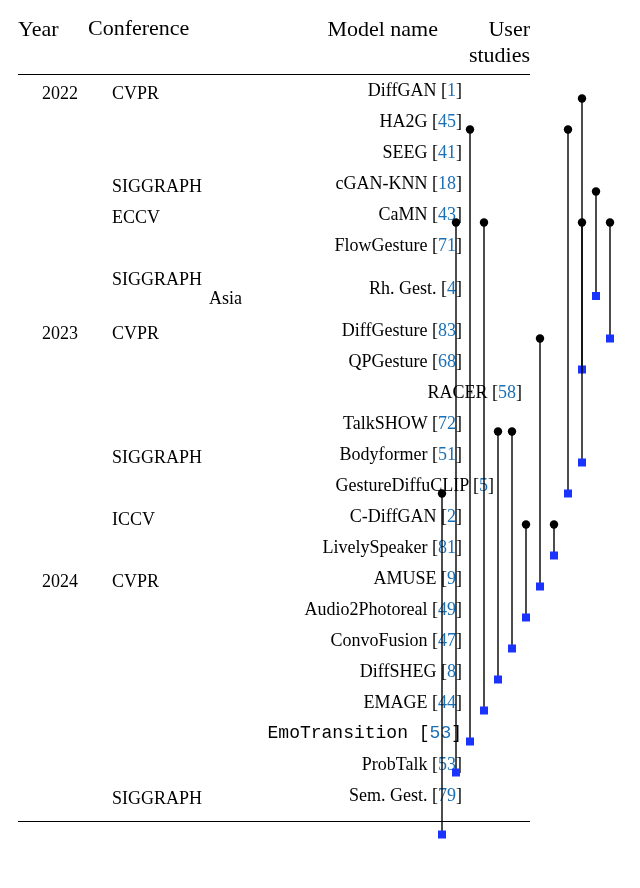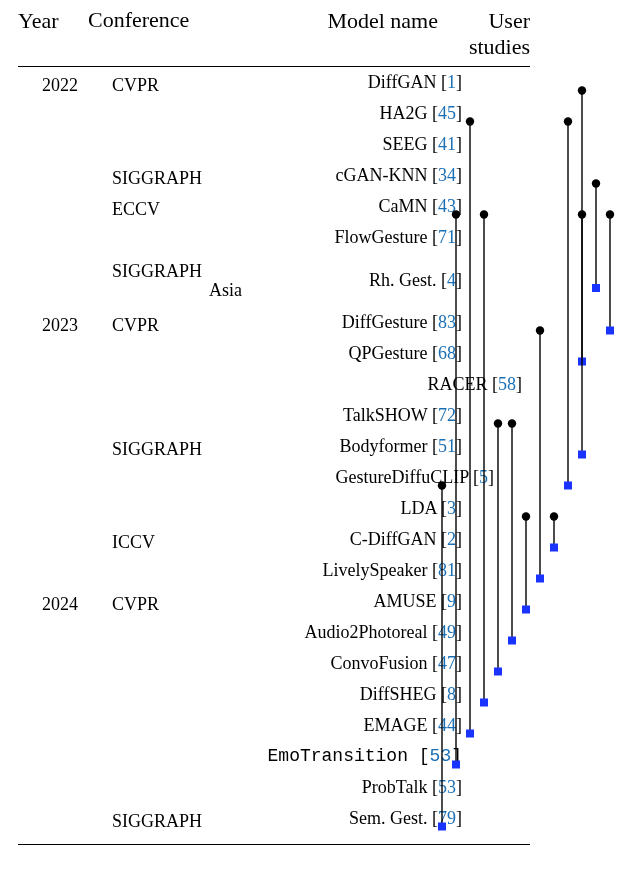--- a/index.html
+++ b/index.html
@@ -14,21 +14,21 @@
     padding: 0;
     background: #ffffff;
     font-family: "Times New Roman", Times, serif;
     color: var(--text);
     width: 640px;
     height: 888px;
   }
   .table {
     width: 536px;
     box-sizing: border-box;
-    padding: 8px 6px 6px 18px;
+    padding: 16px 6px 6px 18px;
   }
   .header-row,
   .body-row {
     display: flex;
     align-items: flex-start;
   }
   .header-row {
     border-bottom: 1.2px solid var(--line);
     padding-bottom: 6px;
     margin-bottom: 6px;
@@ -100,21 +100,21 @@
           <div class="col-model">HA2G [<span class="cite">45</span>]</div>
         </div>
         <div class="body-row" style="min-height: 31px;">
           <div class="col-year"></div>
           <div class="col-conf"></div>
           <div class="col-model">SEEG [<span class="cite">41</span>]</div>
         </div>
         <div class="body-row" style="min-height: 31px;">
           <div class="col-year"></div>
           <div class="col-conf">SIGGRAPH</div>
-          <div class="col-model">cGAN-KNN [<span class="cite">34</span>]</div>
+          <div class="col-model">cGAN-KNN [<span class="cite">18</span>]</div>
         </div>
         <div class="body-row" style="min-height: 31px;">
           <div class="col-year"></div>
           <div class="col-conf">ECCV</div>
           <div class="col-model">CaMN [<span class="cite">43</span>]</div>
         </div>
         <div class="body-row" style="min-height: 31px;">
           <div class="col-year"></div>
           <div class="col-conf"></div>
           <div class="col-model">FlowGesture [<span class="cite">71</span>]</div>
@@ -146,25 +146,20 @@
         </div>
         <div class="body-row" style="min-height: 31px;">
           <div class="col-year"></div>
           <div class="col-conf">SIGGRAPH</div>
           <div class="col-model">Bodyformer [<span class="cite">51</span>]</div>
         </div>
         <div class="body-row" style="min-height: 31px; gap: 16px;">
           <div class="col-year"></div>
           <div class="col-conf"></div>
           <div class="col-model">GestureDiffuCLIP [<span class="cite">5</span>]</div>
-        </div>
-        <div class="body-row" style="min-height: 31px;">
-          <div class="col-year"></div>
-          <div class="col-conf"></div>
-          <div class="col-model">LDA [<span class="cite">3</span>]</div>
         </div>
         <div class="body-row" style="min-height: 31px;">
           <div class="col-year"></div>
           <div class="col-conf">ICCV</div>
           <div class="col-model">C-DiffGAN [<span class="cite">2</span>]</div>
         </div>
         <div class="body-row" style="min-height: 31px;">
           <div class="col-year"></div>
           <div class="col-conf"></div>
           <div class="col-model">LivelySpeaker [<span class="cite">81</span>]</div>

